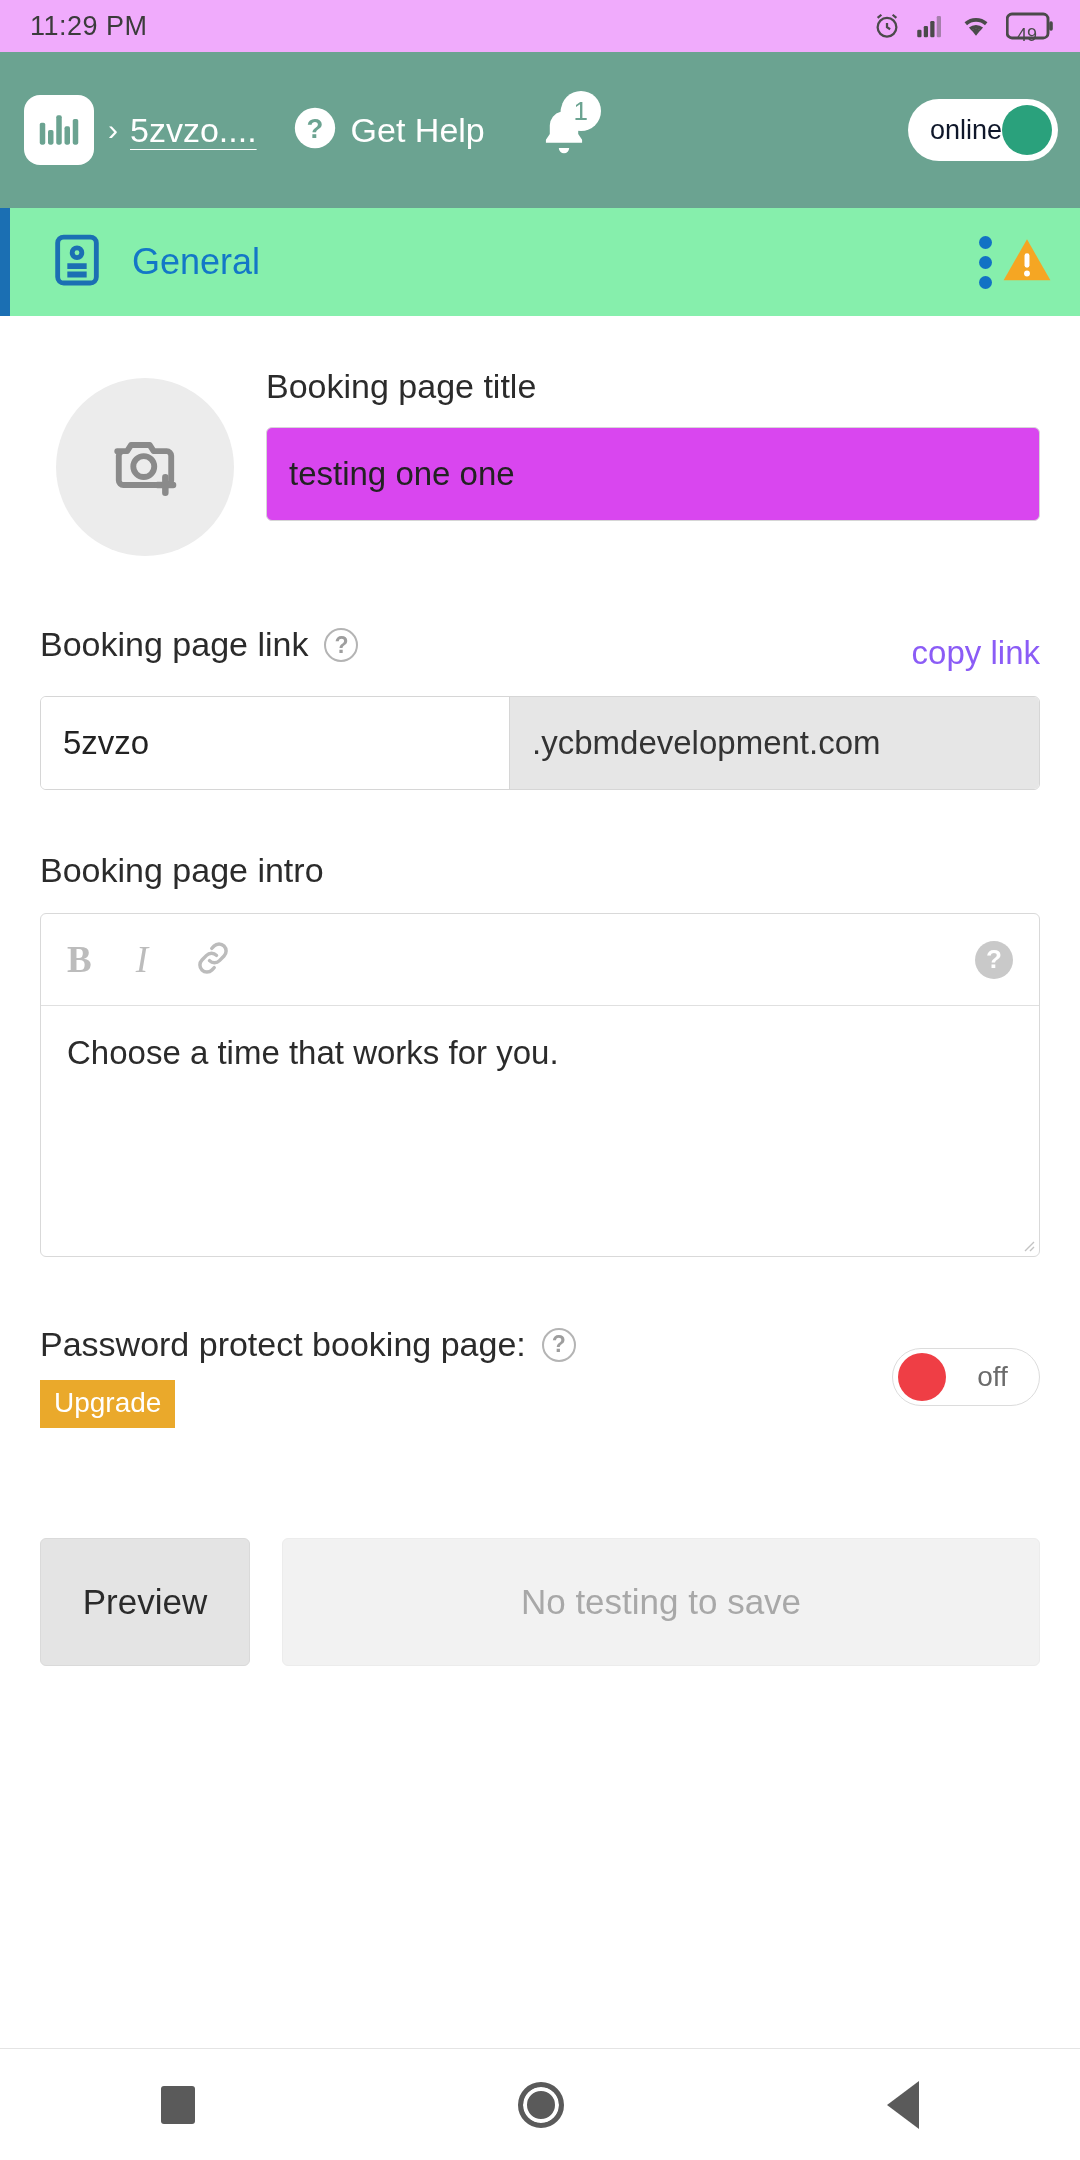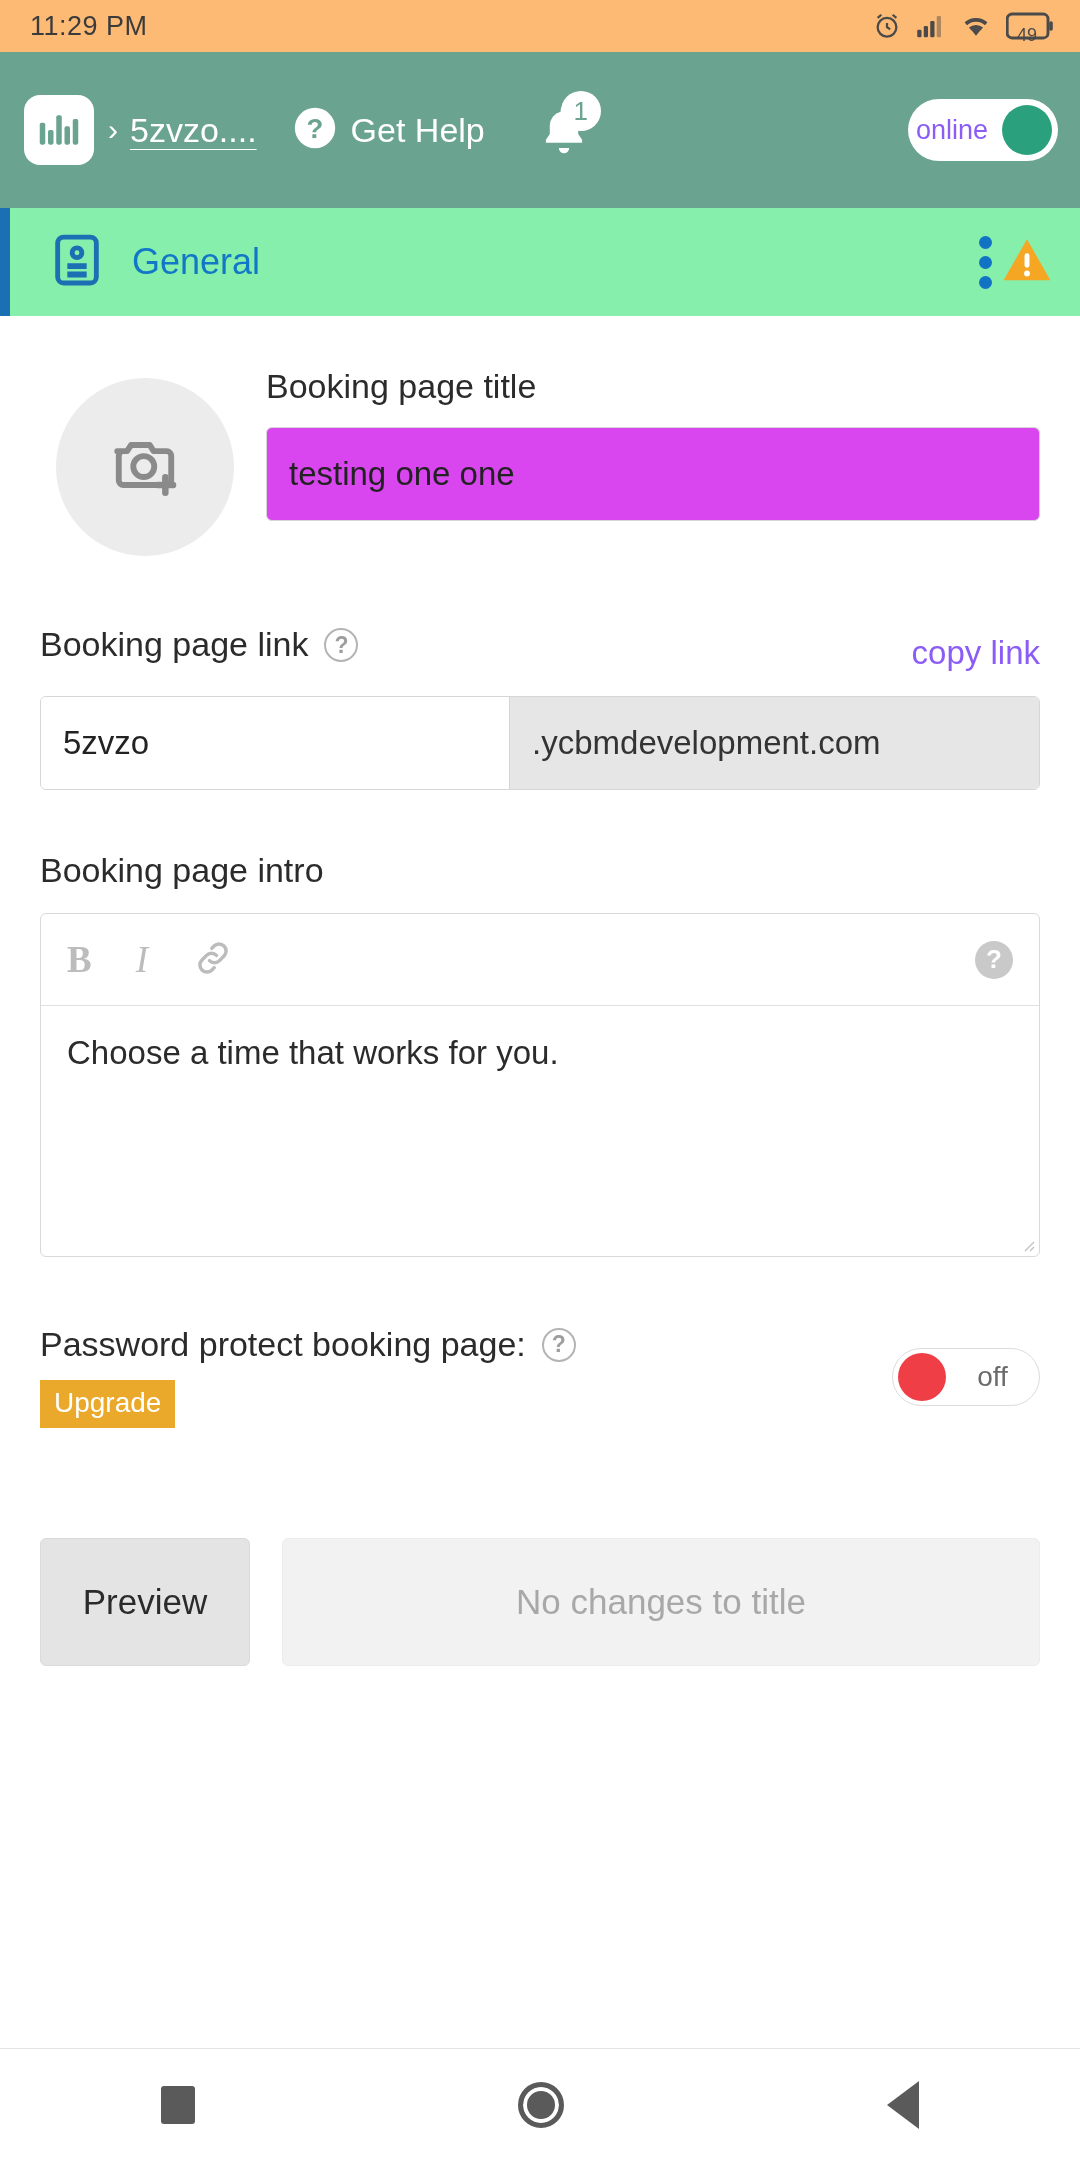--- a/index.html
+++ b/index.html
@@ -7,21 +7,21 @@
     width: 1080px; height: 2160px;
     background: #ffffff;
     font-family: "Liberation Sans", sans-serif;
     overflow: hidden;
   }
   body { position: relative; }
 
   
   .statusbar {
     height: 52px;
-    background: #fdba74;
+    background: #f0abfc;
     display: flex;
     align-items: center;
     justify-content: space-between;
     padding: 0 26px 0 30px;
   }
   .status-time { font-size: 27px; color: #3b3b3b; letter-spacing: .5px; }
   .status-icons { display: flex; align-items: center; gap: 14px; }
   .status-icons svg { display: block; }
 
   
@@ -72,22 +72,22 @@
   .online-toggle {
     margin-left: auto;
     width: 150px; height: 62px;
     background: #ffffff;
     border-radius: 40px;
     display: flex; align-items: center;
     padding: 0 6px 0 0;
     position: relative;
   }
   .online-toggle .lbl {
-    flex: 1; text-align: left;
-    font-size: 27px; color: #8b5cf6;
+    flex: 1; text-align: right;
+    font-size: 27px; color: #0f172a;
     padding-left: 8px;
   }
   .online-toggle .knob {
     width: 50px; height: 50px; border-radius: 50%;
     background: #2aa17c; flex: none;
   }
 
   
   .section-bar {
     height: 108px;
@@ -433,21 +433,21 @@
       <span class="upgrade">Upgrade</span>
     </div>
     <div class="pw-toggle">
       <span class="knob"></span>
       <span class="lbl">off</span>
     </div>
   </div>
 
   <div class="btn-row">
     <div class="btn-preview">Preview</div>
-    <div class="btn-save">No changes to title</div>
+    <div class="btn-save">No testing to save</div>
   </div>
 
 </div>
 
 <div class="navbar">
   <span class="nav-square"></span>
   <span class="nav-circle"></span>
   <span class="nav-back"></span>
 </div>
 

